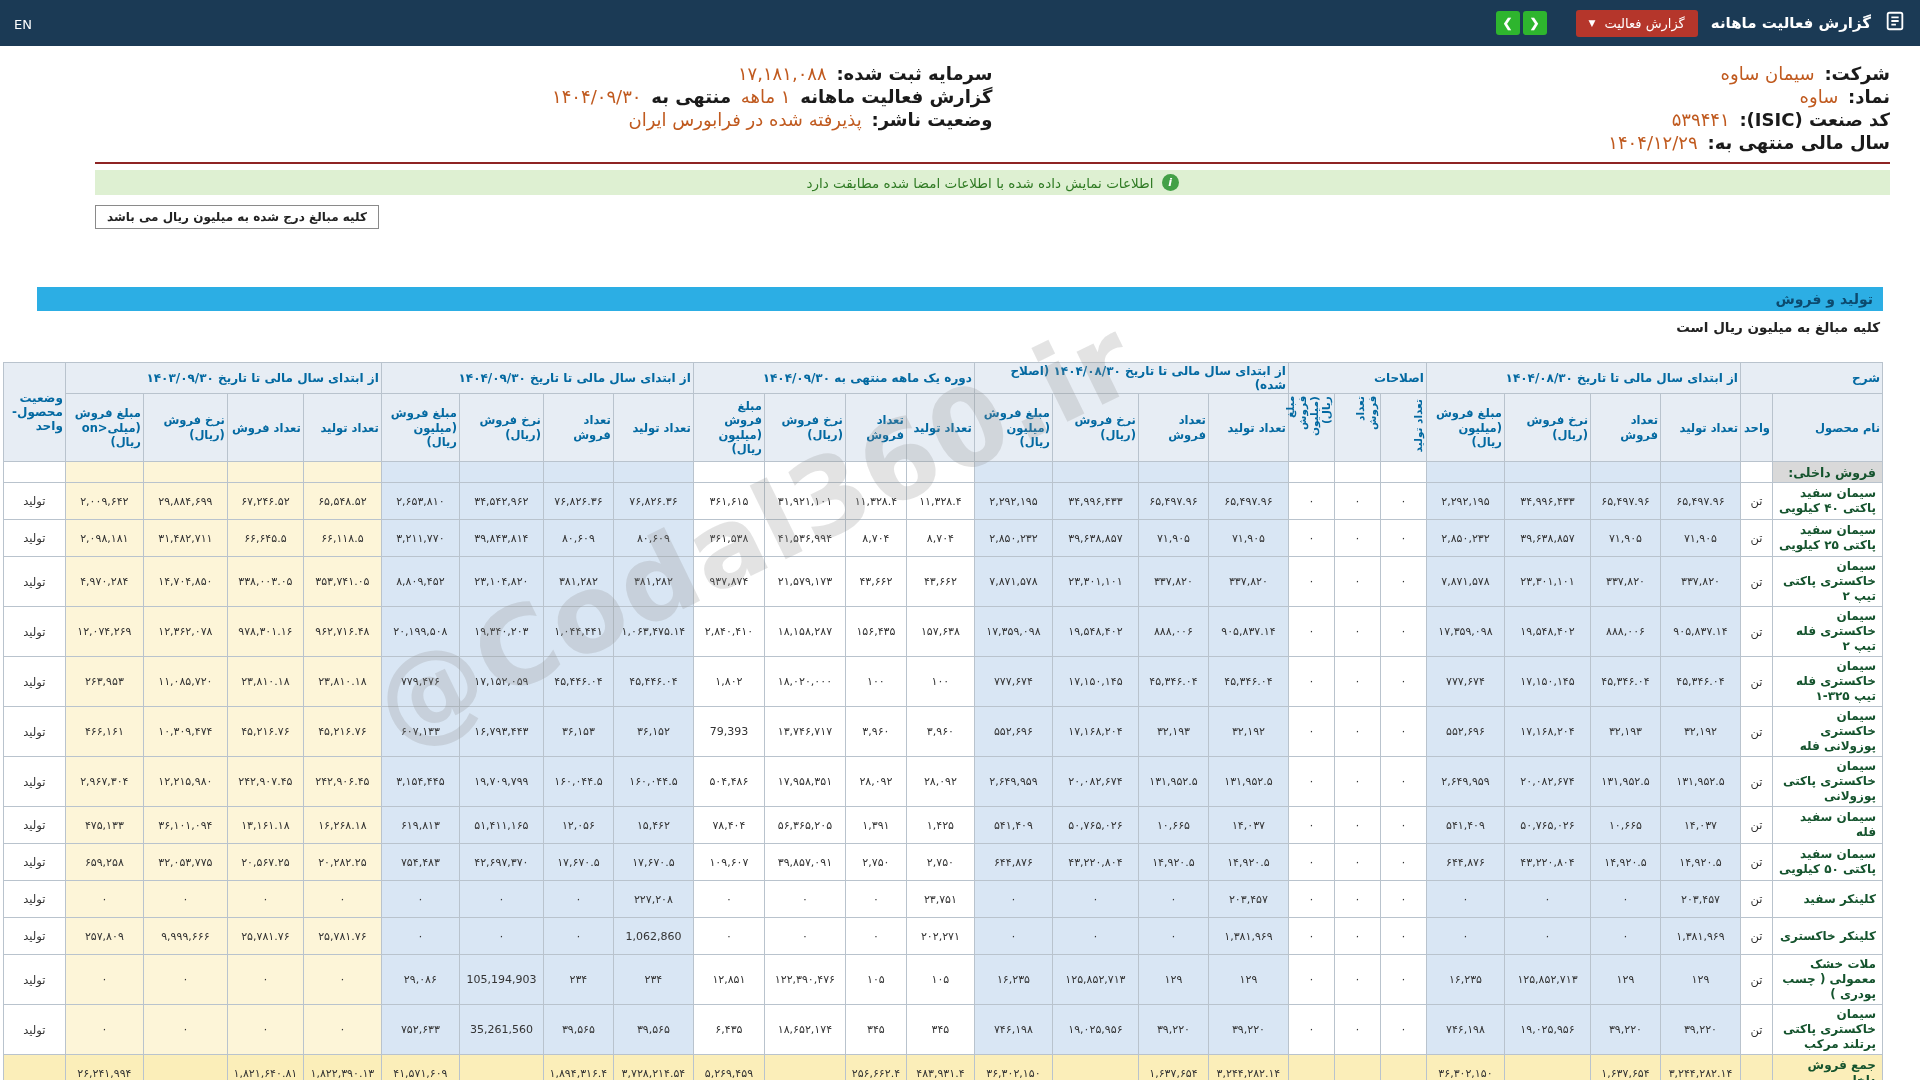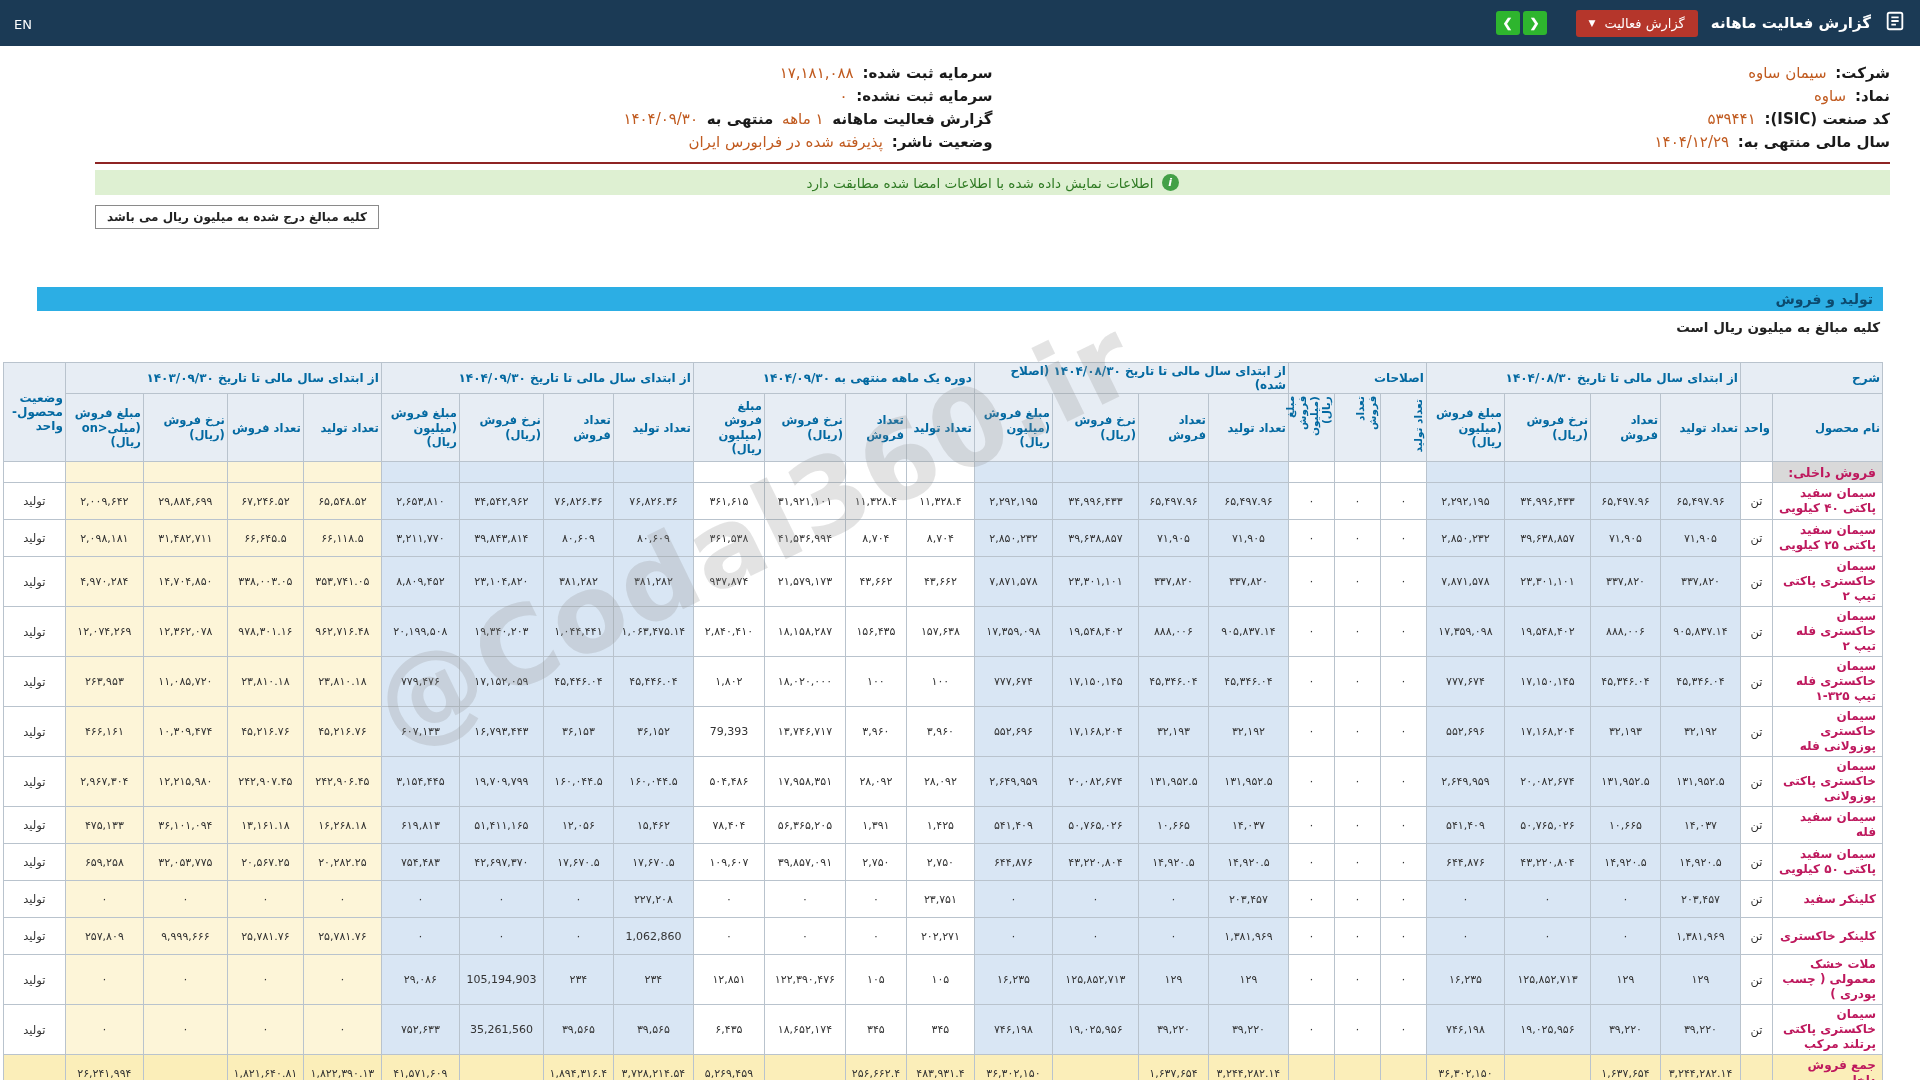--- a/index.html
+++ b/index.html
@@ -24,21 +24,21 @@
     gap:9px;cursor:pointer}
   .report-btn .chev{font-size:9px;line-height:1}
   .nav-arrows{display:flex;gap:3px;margin-right:16px;direction:ltr}
   .nav-arrows button{width:24px;height:24px;background:var(--green-btn);border:none;
     border-radius:3px;color:#fff;font-size:12px;font-weight:bold;cursor:pointer;
     display:flex;align-items:center;justify-content:center}
   .nav-left a{color:#fff;font-size:13px;text-decoration:none;font-family:"DejaVu Sans",sans-serif}
   
   .info{display:flex;margin:16px 30px 0 95px}
   .info-col{flex:1}
-  .info-row{line-height:23px;font-size:15px;white-space:nowrap}
+  .info-row{line-height:23px;font-size:18px;white-space:nowrap}
   .info-row .lbl{font-weight:bold;color:#1a1a1a}
   .info-row .val{color:var(--value-orange);margin:0 4px}
   .maroon-line{height:2px;background:var(--maroon);margin:8px 30px 0 95px}
   .banner{margin:6px 30px 0 95px;background:var(--banner-bg);color:var(--banner-text);
     height:25px;display:flex;align-items:center;justify-content:center;gap:8px;font-size:13.5px}
   .info-icon{background:#43a047;color:#fff;border-radius:50%;width:17px;height:17px;
     line-height:17px;text-align:center;font-size:11px;font-weight:bold;font-style:italic;flex:0 0 auto}
   .note-box{margin:10px auto 0 95px;width:fit-content;border:1px solid #8a8a8a;
     padding:4px 11px;font-size:12px;font-weight:bold;background:#fff}
   
@@ -48,21 +48,21 @@
   .section-subtitle{font-size:13.5px;font-weight:bold;padding:8px 3px 27px}
   table{width:100%;border-collapse:collapse;table-layout:fixed}
   th,td{border:1px solid var(--border)}
   thead th{background:var(--header-bg);font-weight:bold;color:#0369a1;text-align:right;vertical-align:middle}
   .group-row th{height:24px;font-size:12px;padding:1px 2px}
   .sub-row th{height:66px;font-size:11.5px;padding:2px;line-height:1.25}
   .sub-row th.vert span{writing-mode:vertical-rl;transform:rotate(180deg);display:inline-block;
     max-height:62px;font-size:10.5px;line-height:1.15}
   td{height:37px;text-align:center;font-size:11px;color:#333;padding:0 2px;white-space:nowrap;overflow:hidden}
   td.name{text-align:right;font-weight:bold;font-size:12px;background:#fff;padding:2px 6px;
-    color:#be185d;white-space:normal;line-height:1.25}
+    color:#14532d;white-space:normal;line-height:1.25}
   td.name.section{background:#d9d9d9;font-size:12.5px}
   tr.sec td{height:21px}
   td.unit,td.status{background:#fff;font-size:11.5px;white-space:normal}
   td.band-a,td.band-c,td.band-e{background:var(--band-blue)}
   td.band-b,td.band-d{background:#fff}
   td.band-f{background:var(--band-yellow)}
   tr.total td{background:var(--total-yellow)}
   
   .watermark{position:absolute;top:470px;left:340px;font-size:108px;color:#8f8f8f;opacity:.24;
     transform:rotate(-26deg);z-index:10;pointer-events:none;direction:ltr;font-weight:bold;letter-spacing:2px}
@@ -95,21 +95,20 @@
 
 <section class="info">
   <div class="info-col" id="info-right">
       <div class="info-row"><span class="lbl">شرکت:</span> <span class="val">سیمان ساوه</span> </div>
       <div class="info-row"><span class="lbl">نماد:</span> <span class="val">ساوه</span> </div>
       <div class="info-row"><span class="lbl">کد صنعت (ISIC):</span> <span class="val">۵۳۹۴۴۱</span> </div>
       <div class="info-row"><span class="lbl">سال مالی منتهی به:</span> <span class="val">۱۴۰۴/۱۲/۲۹</span> </div>
     </div>
   <div class="info-col" id="info-left">
       <div class="info-row"><span class="lbl">سرمایه ثبت شده:</span> <span class="val">۱۷,۱۸۱,۰۸۸</span> </div>
-      <div class="info-row"><span class="lbl">سرمایه ثبت نشده:</span> <span class="val">۰</span> </div>
       <div class="info-row"><span class="lbl">گزارش فعالیت ماهانه</span> <span class="val">۱ ماهه</span> <span class="lbl">منتهی به</span> <span class="val">۱۴۰۴/۰۹/۳۰</span> </div>
       <div class="info-row"><span class="lbl">وضعیت ناشر:</span> <span class="val">پذیرفته شده در فرابورس ایران</span> </div>
     </div>
 </section>
 <div class="maroon-line"></div>
 
 <div class="banner">
   <span class="info-icon">i</span>
   <span>اطلاعات نمایش داده شده با اطلاعات امضا شده مطابقت دارد</span>
 </div>

